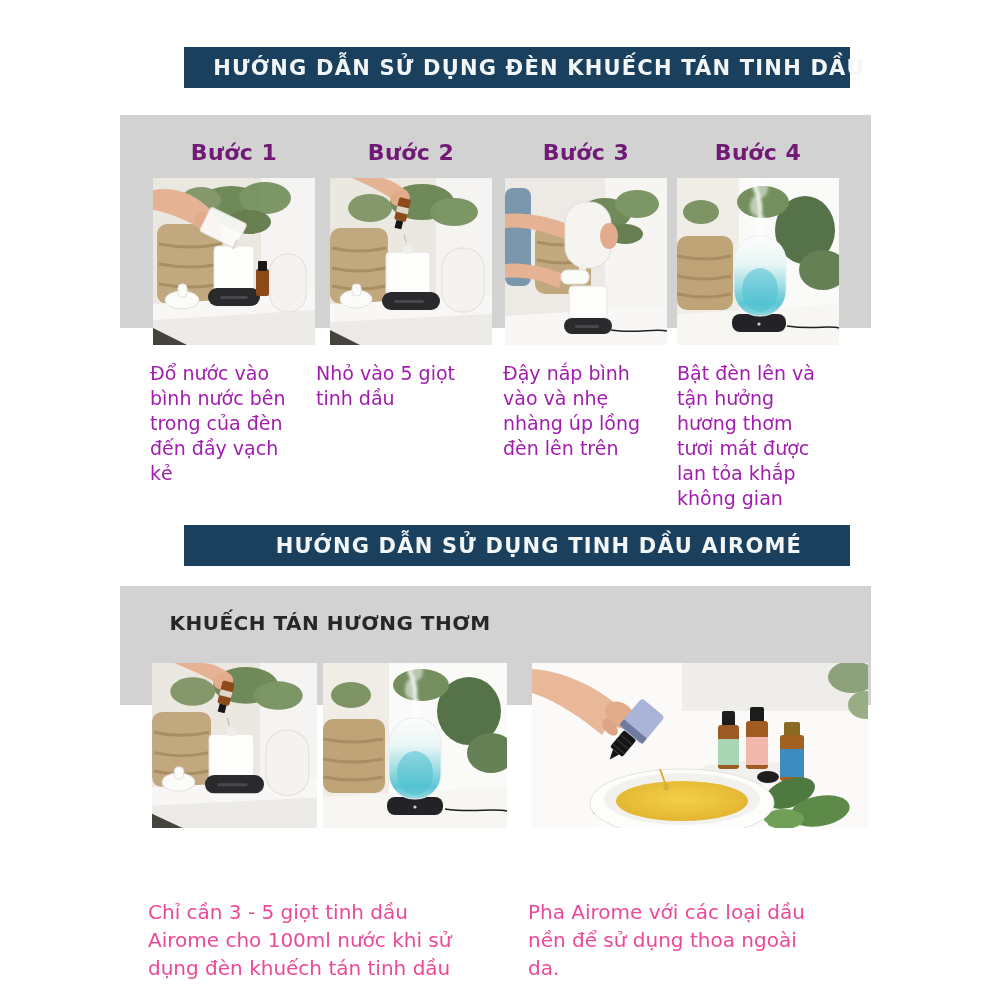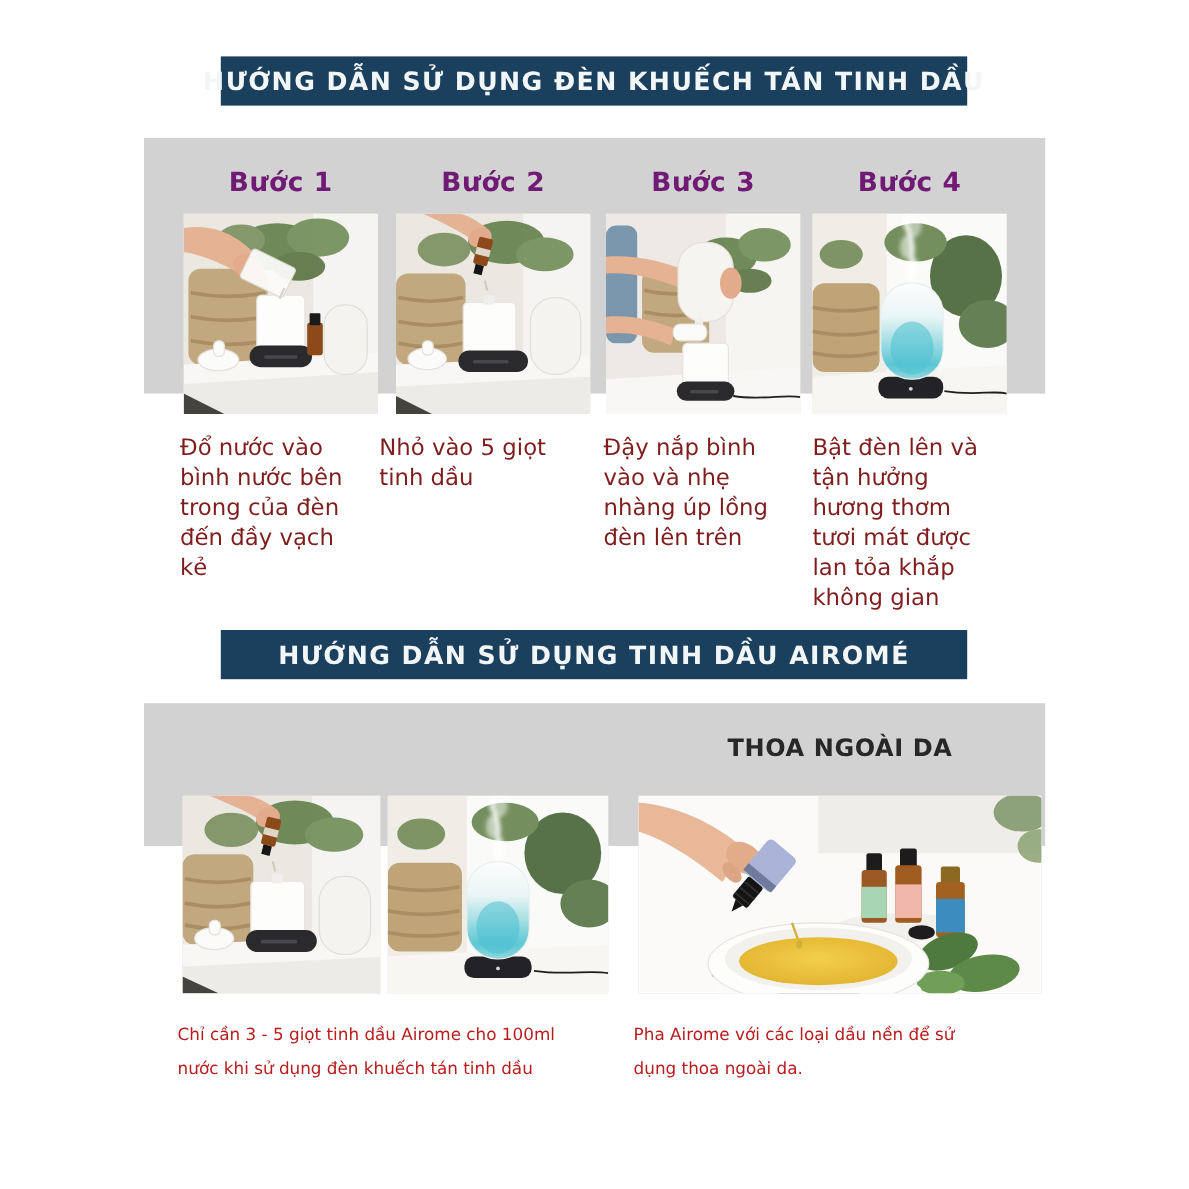--- a/index.html
+++ b/index.html
@@ -6,47 +6,47 @@
   html,body{margin:0;padding:0;background:#ffffff;}
   .page{
     position:relative;width:991px;height:991px;background:#ffffff;
     font-family:"DejaVu Sans","Liberation Sans",sans-serif;
     overflow:hidden;
   }
   .banner{
     position:absolute;left:184px;width:622px;height:41px;
     background:#1a405e;color:#f3f6f7;
     display:flex;align-items:center;justify-content:center;
-    font-weight:bold;font-size:21px;letter-spacing:1.2px;white-space:nowrap;
+    font-weight:bold;font-size:21px;letter-spacing:1.2px;white-space:nowrap;padding-left:44px;
   }
   .banner1{top:47px;}
   .banner2{top:525px;}
   .gray-panel{position:absolute;left:120px;width:751px;background:#d2d2d2;}
   .gray1{top:115px;height:213px;}
   .gray2{top:586px;height:119px;}
   .step-label{
     position:absolute;top:139px;height:28px;
     font-weight:bold;font-size:22px;color:#701a75;letter-spacing:.5px;
     text-align:center;line-height:28px;
   }
   .photo{position:absolute;overflow:hidden;background:#eceae5;}
   .photo svg{display:block;width:100%;height:100%;}
   .row1 .photo{top:178px;height:167px;}
   .desc{
     position:absolute;top:361px;
-    font-size:19px;line-height:25px;color:#7f1d1d;
+    font-size:19px;line-height:25px;color:#a21caf;
   }
   .col-head{
     position:absolute;top:611px;
     font-weight:bold;font-size:20px;color:#272727;letter-spacing:.5px;
     text-align:center;
   }
   .bottom-desc{
-    position:absolute;top:849px;
-    font-size:14px;line-height:28px;color:#b91c1c;
+    position:absolute;top:898px;
+    font-size:20px;line-height:28px;color:#ec4899;
   }
 </style>
 </head>
 <body>
 
 <div class="page">
 
   <div class="banner banner1">HƯỚNG DẪN SỬ DỤNG ĐÈN KHUẾCH TÁN TINH DẦU</div>
 
   <div class="gray-panel gray1"></div>
@@ -219,21 +219,21 @@
     <div class="desc" style="left:150px;width:150px;">Đổ nước vào bình nước bên trong của đèn đến đầy vạch kẻ</div>
     <div class="desc" style="left:316px;width:160px;">Nhỏ vào 5 giọt tinh dầu</div>
     <div class="desc" style="left:503px;width:150px;">Đậy nắp bình vào và nhẹ nhàng úp lồng đèn lên trên</div>
     <div class="desc" style="left:677px;width:145px;">Bật đèn lên và tận hưởng hương thơm tươi mát được lan tỏa khắp không gian</div>
   </div>
 
   <div class="banner banner2">HƯỚNG DẪN SỬ DỤNG TINH DẦU AIROMÉ</div>
 
   <div class="gray-panel gray2"></div>
 
-  <div class="col-head" style="left:532px;width:336px;">THOA NGOÀI DA</div>
+  <div class="col-head" style="left:152px;width:356px;">KHUẾCH TÁN HƯƠNG THƠM</div>
 
   <div class="photo" style="left:152px;top:663px;width:165px;height:165px;">
     <svg viewBox="0 0 162 162">
       <rect width="162" height="162" fill="#ebe8e2"></rect>
       <rect x="106" width="56" height="124" fill="#f5f4f2"></rect>
       <g opacity="0.9">
         <ellipse cx="92" cy="22" rx="32" ry="18" fill="#637f4a"></ellipse>
         <ellipse cx="124" cy="32" rx="24" ry="14" fill="#6f8c57"></ellipse>
         <ellipse cx="40" cy="28" rx="22" ry="14" fill="#79905f"></ellipse>
       </g>

